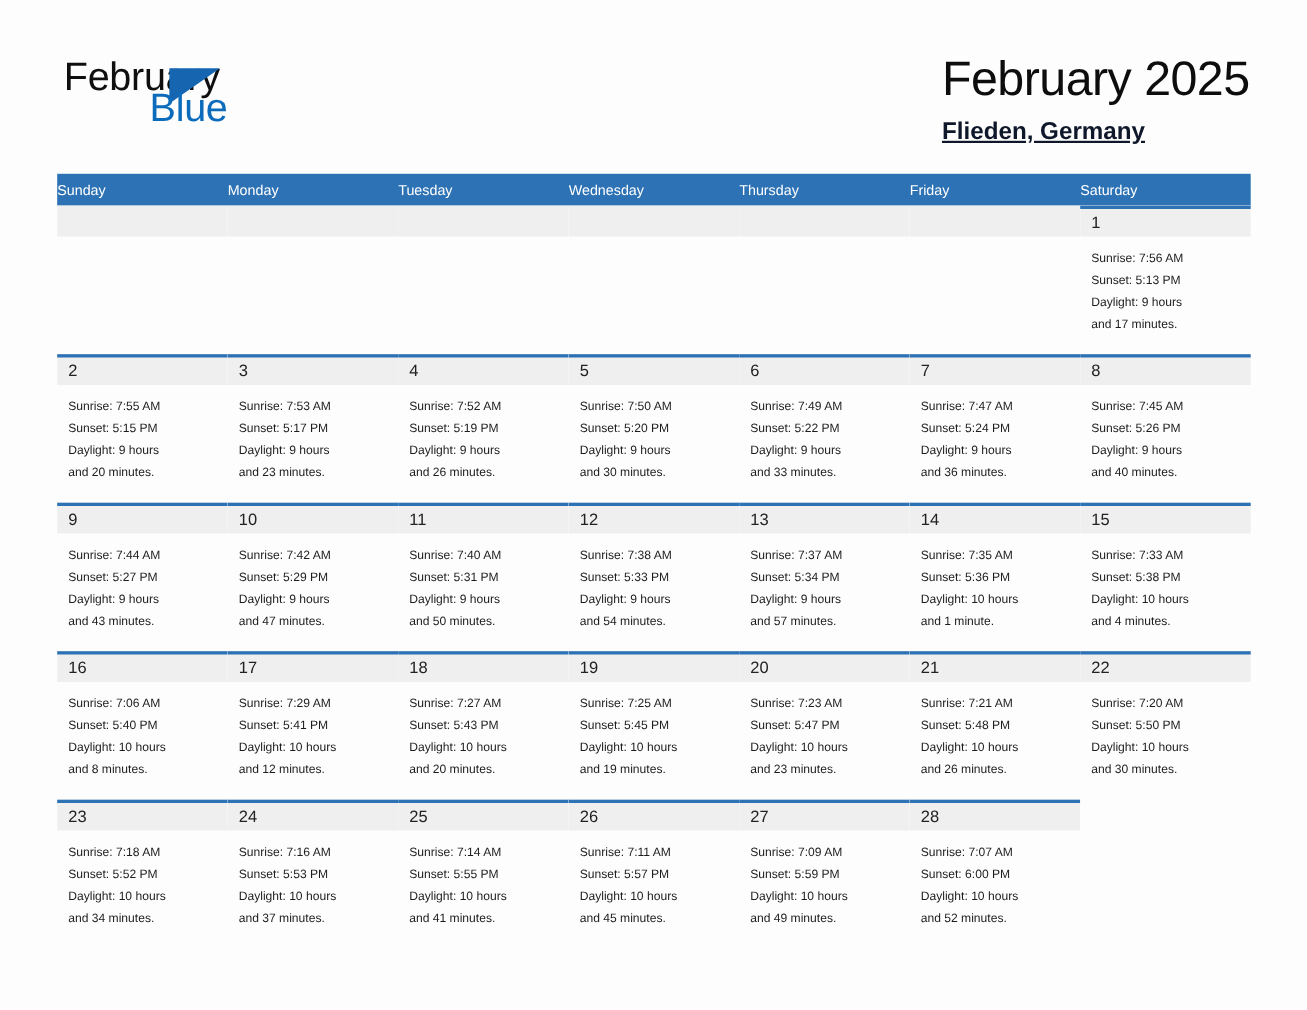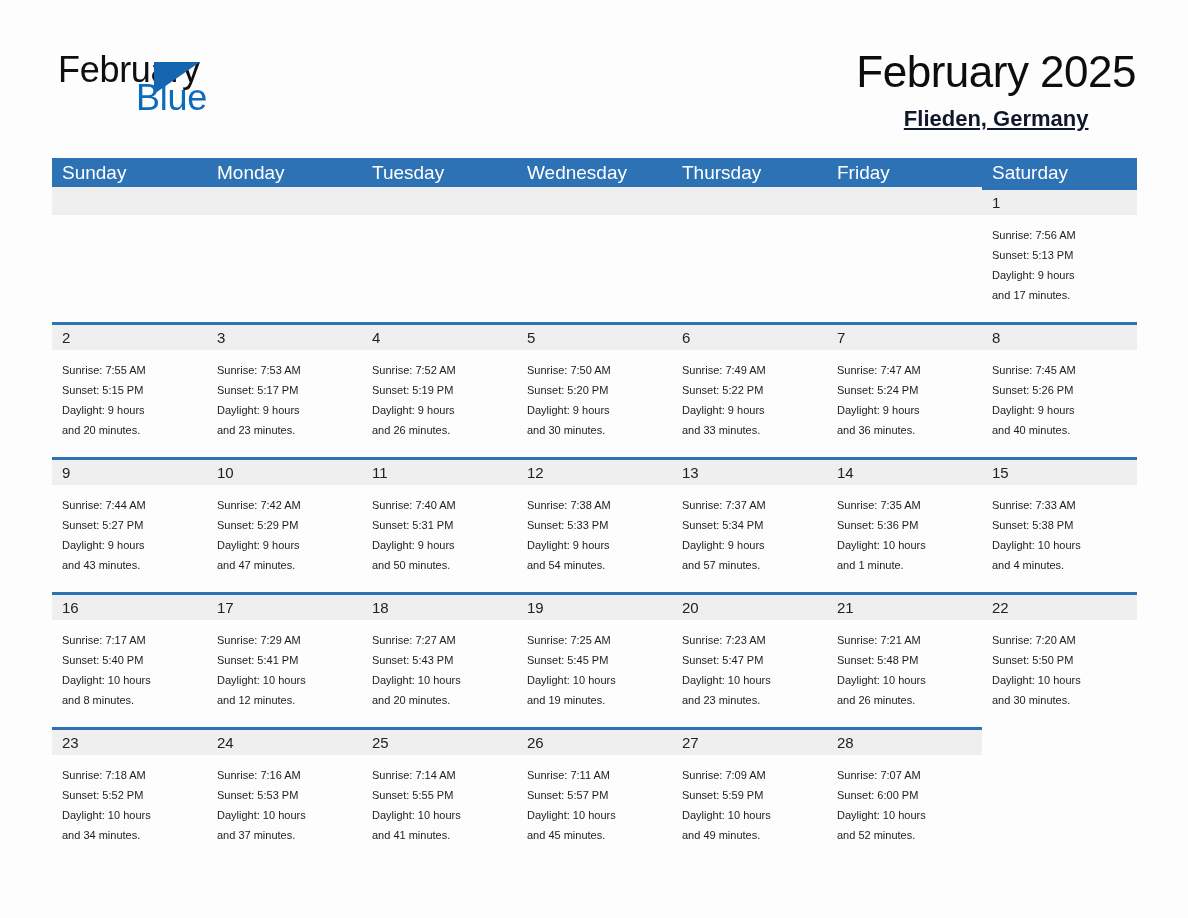--- a/index.html
+++ b/index.html
@@ -61,21 +61,21 @@
     top: 28px;
     font-size: 36px;
     color: #0c6cbb;
     line-height: 40px;
     letter-spacing: -0.3px;
   }
   .title-block {
     position: absolute;
     right: 0;
     top: 0;
-    text-align: center;
+    text-align: left;
   }
   .month-title {
     font-size: 44px;
     font-weight: normal;
     color: #0d0d0d;
     line-height: 56px;
     letter-spacing: -0.5px;
     white-space: nowrap;
   }
   .location {
@@ -96,23 +96,23 @@
     width: 1085px;
   }
   .weekdays {
     display: flex;
     background: #2c72b4;
     height: 29px;
   }
   .weekday {
     flex: 1 1 0;
     color: #ffffff;
-    font-size: 19px;
+    font-size: 13px;
     line-height: 29px;
-    padding-left: 10px;
+    padding-left: 0;
     box-sizing: border-box;
     white-space: nowrap;
     overflow: hidden;
   }
   .week {
     display: flex;
     height: 135px;
   }
   .day {
     flex: 1 1 0;
@@ -377,21 +377,21 @@
               <div>and 4 minutes.</div>
             </div>
           </div>
         </div>
         <div class="week">
           <div class="day filled">
             <div class="daynum-bar">
               <span class="daynum">16</span>
             </div>
             <div class="day-info">
-              <div>Sunrise: 7:17 AM</div>
+              <div>Sunrise: 7:06 AM</div>
               <div>Sunset: 5:40 PM</div>
               <div>Daylight: 10 hours</div>
               <div>and 8 minutes.</div>
             </div>
           </div>
           <div class="day filled">
             <div class="daynum-bar">
               <span class="daynum">17</span>
             </div>
             <div class="day-info">

